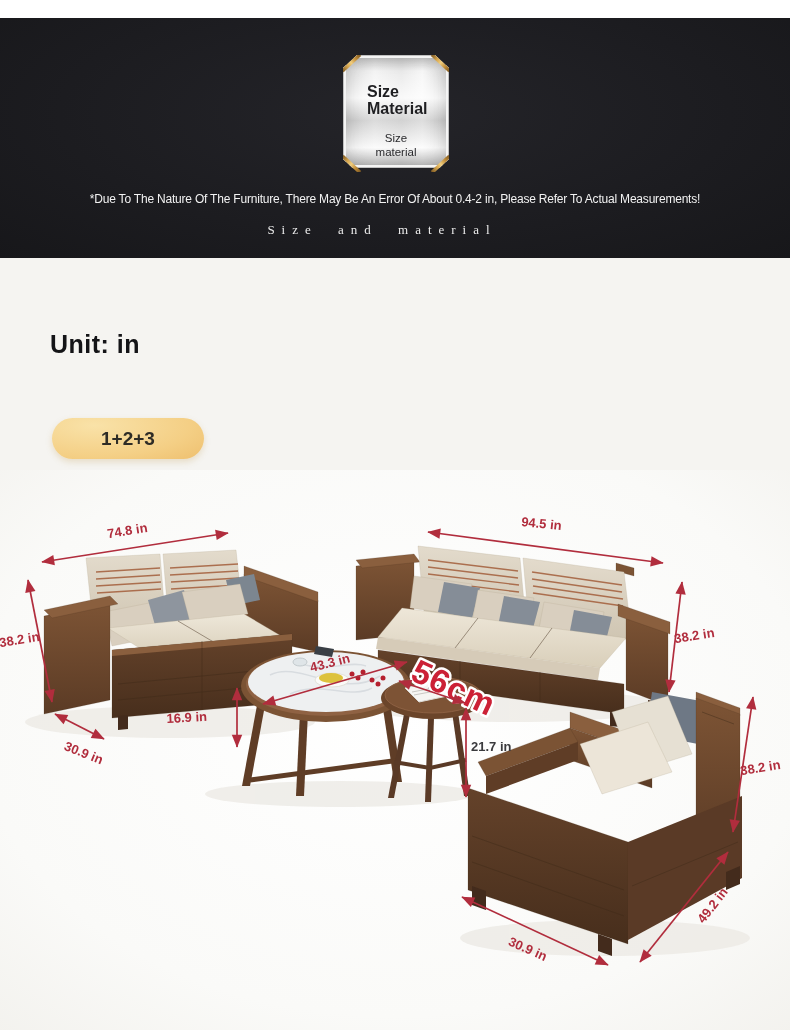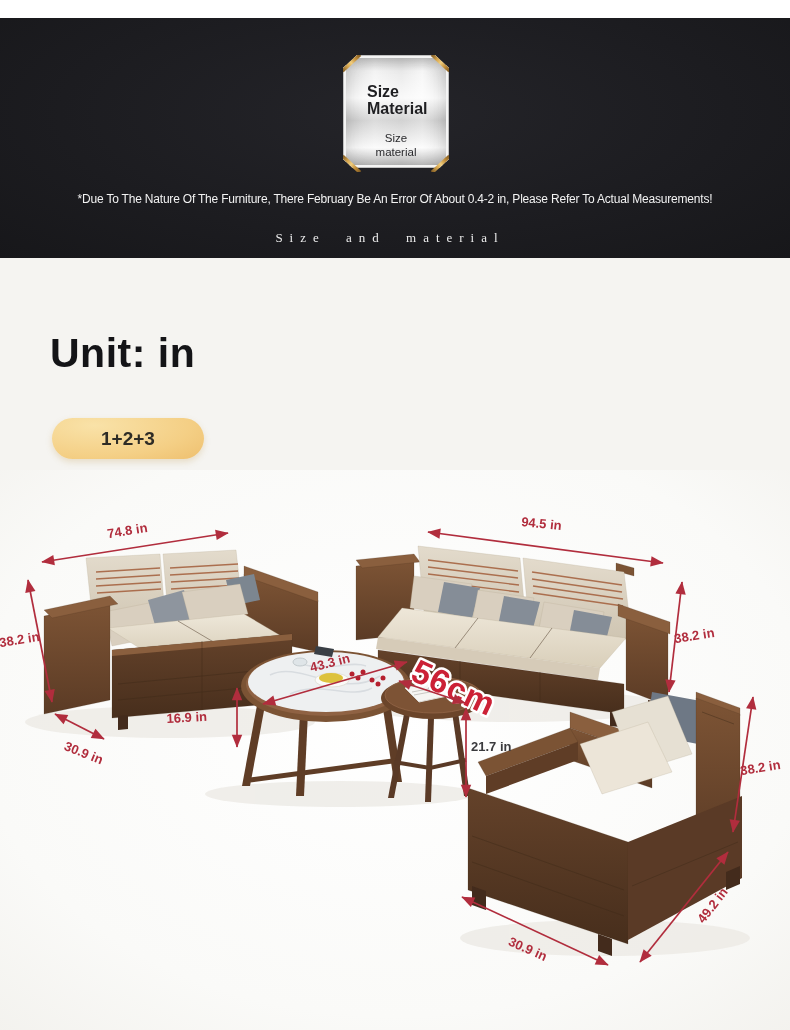--- a/index.html
+++ b/index.html
@@ -20,24 +20,24 @@
   .gold.tl{left:-5px;top:3px;transform:rotate(-43deg);}
   .gold.tr{left:87px;top:3px;transform:rotate(43deg);}
   .gold.bl{left:-5px;top:107px;transform:rotate(43deg);}
   .gold.br{left:87px;top:107px;transform:rotate(-43deg);}
   .badge-title{position:absolute;left:24px;top:28px;font-weight:700;font-size:16px;line-height:17px;color:#1f1f22;}
   .badge-title span{display:block;}
   .badge-caption{position:absolute;left:0;right:0;top:76px;text-align:center;font-size:11.5px;line-height:14px;color:#2a2a2d;}
   .badge-caption span{display:block;}
   .disclaimer{position:absolute;left:0;top:174px;width:790px;margin:0;text-align:center;
               font-size:12px;letter-spacing:-0.2px;color:#f2f2f2;}
-  .tagline{position:absolute;left:0;top:196px;width:748px;margin:16px;text-align:center;
+  .tagline{position:absolute;left:0;top:196px;width:748px;margin:8px;text-align:center;
            font-family:"Liberation Serif",serif;font-size:13px;letter-spacing:7px;word-spacing:10px;color:#ececec;}
   
-  .unit{position:absolute;left:50px;top:330px;margin:0;font-size:41px;font-weight:700;color:#141417;letter-spacing:.5px;}
+  .unit{position:absolute;left:50px;top:330px;margin:0;font-size:25px;font-weight:700;color:#141417;letter-spacing:.5px;}
   .combo-pill{position:absolute;left:52px;top:418px;width:152px;height:41px;border-radius:22px;
               line-height:41px;text-align:center;font-size:19px;font-weight:700;color:#2e2c26;
               background:radial-gradient(130% 160% at 28% 18%, #f9e2a8 0%, #f4cf85 48%, #e9b15a 100%);
               box-shadow:0 3px 6px rgba(190,150,70,.25);}
   .scene{position:absolute;left:0;top:470px;width:790px;height:560px;}
   
   .wood{stroke:#452d1b;stroke-opacity:.3;stroke-width:.6;}
   .cush{stroke:#b5a68f;stroke-opacity:.5;stroke-width:.5;}
   .stripe path{stroke:#a25d39;stroke-width:1.4;fill:none;opacity:.85;}
   .seam{stroke:#3f2a19;stroke-opacity:.45;stroke-width:1;fill:none;}
@@ -60,21 +60,21 @@
       <i class="gold br"></i>
       <div class="badge-title">
         <span>Size</span>
         <span>Material</span>
       </div>
       <div class="badge-caption">
         <span>Size</span>
         <span>material</span>
       </div>
     </div>
-    <p class="disclaimer">*Due To The Nature Of The Furniture, There February Be An Error Of About 0.4-2 in, Please Refer To Actual Measurements!</p>
+    <p class="disclaimer">*Due To The Nature Of The Furniture, There May Be An Error Of About 0.4-2 in, Please Refer To Actual Measurements!</p>
     <p class="tagline">Size and material</p>
   </header>
 
   <h1 class="unit">Unit: in</h1>
   <div class="combo-pill">1+2+3 Combination</div>
 
   <svg class="scene" viewBox="0 470 790 560">
     <defs>
       <marker id="mA" viewBox="0 0 10 8" refX="8.5" refY="4" markerWidth="9" markerHeight="7.2" orient="auto-start-reverse">
         <path d="M0.5,0.6 L9,4 L0.5,7.4 z" fill="#b12d3d"></path>

